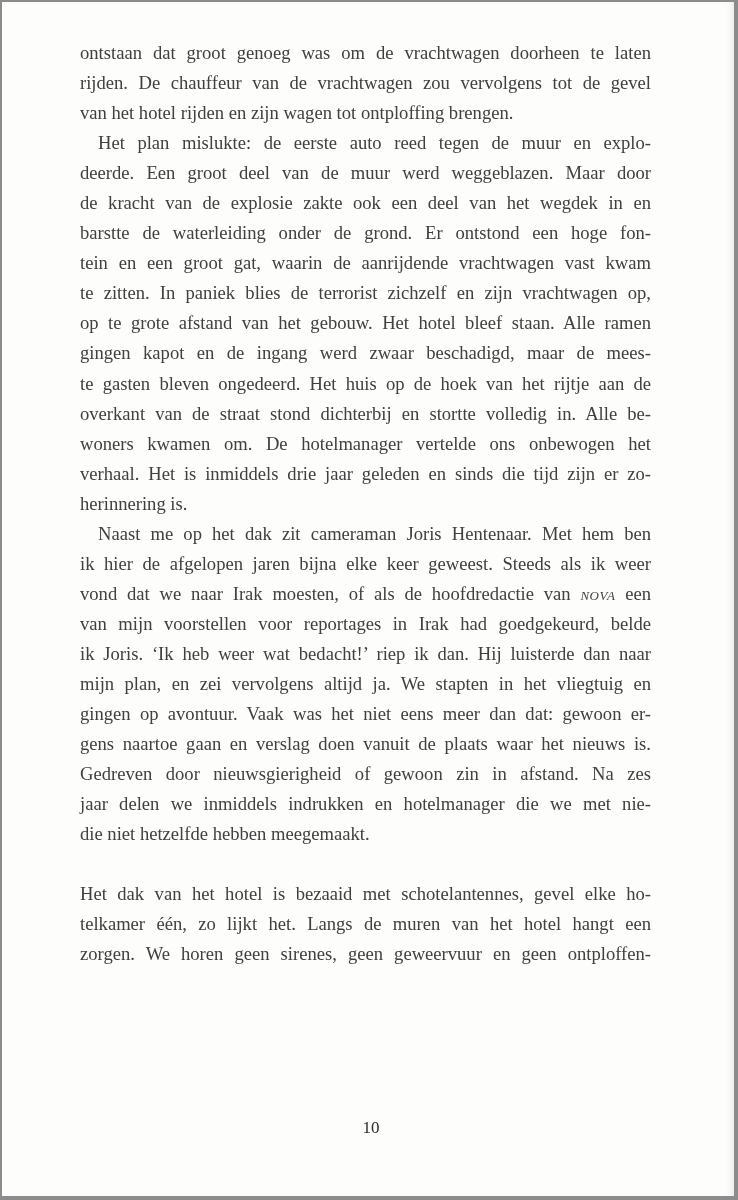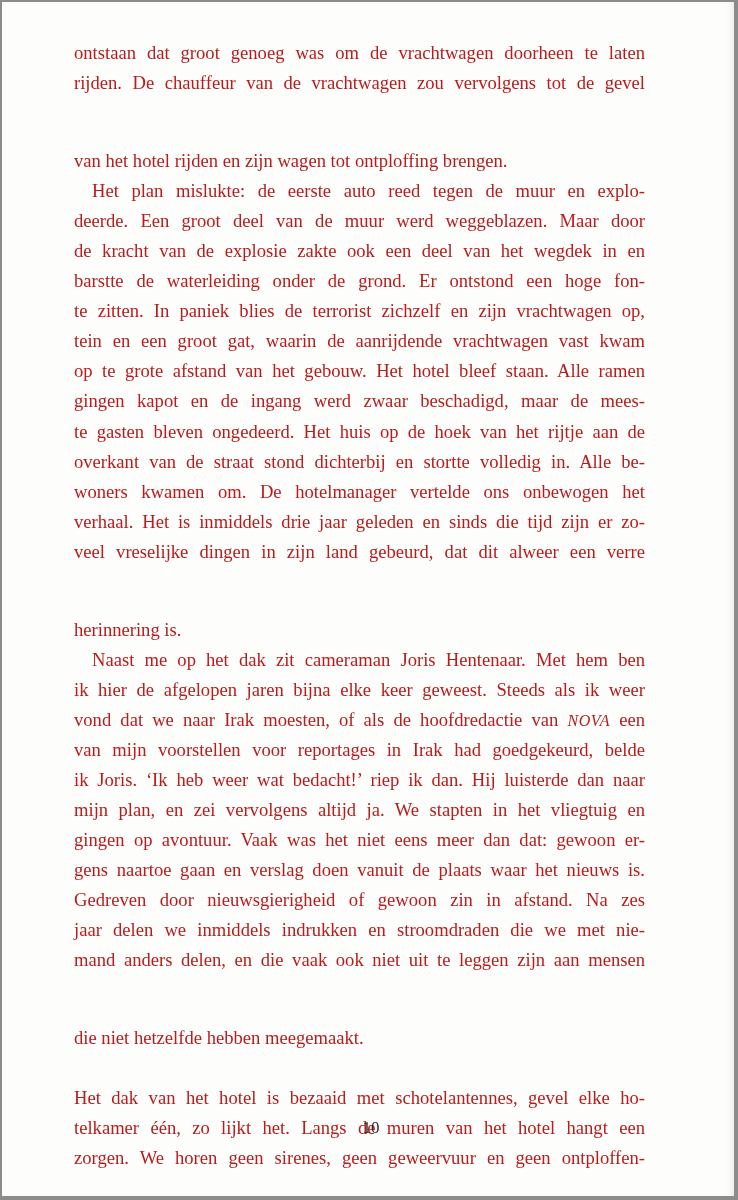--- a/index.html
+++ b/index.html
@@ -7,77 +7,75 @@
       width: 738px; height: 1200px; overflow: hidden;
       background: #8c8c8c;
       font-family: "Liberation Serif", "DejaVu Serif", serif;
     }
     .page {
       position: absolute; left: 2px; top: 2px; width: 732px; height: 1194px;
       background: #fdfdfc;
       box-shadow: inset -6px 0 10px -6px rgba(0,0,0,0.12);
     }
     .text {
-      position: absolute; left: 72px; top: 36px; width: 571px;
-      color: #b91c1c;
+      position: absolute; left: 78px; top: 36px; width: 571px;
+      color: #404040;
       font-size: 18.6px;
       line-height: 30.05px;
     }
     .line {
       display: block; white-space: nowrap;
       text-align: justify; text-align-last: justify;
       height: 30.05px;
     }
-    .line.last { text-align-last: left; margin-top: 48px; }
+    .line.last { text-align-last: left; }
     .line.indent { padding-left: 18px; }
     .gap { display: block; height: 30px; }
-    .smallcaps { font-size: 16px; font-style: italic; letter-spacing: 0.5px; }
+    .smallcaps { font-size: 13px; font-style: italic; letter-spacing: 0.5px; }
     .page-number {
       position: absolute; left: 0; width: 738px; top: 1116px;
       text-align: center; color: #2a2a2a; font-size: 17px;
     }
   </style>
 </head>
 <body>
 
 <div class="page">
   <div class="text" id="text">
       <div>
         <span class="line">ontstaan dat groot genoeg was om de vrachtwagen doorheen te laten</span>
         <span class="line">rijden. De chauffeur van de vrachtwagen zou vervolgens tot de gevel</span>
         <span class="line last">van het hotel rijden en zijn wagen tot ontploffing brengen.</span>
       </div>
       <div>
         <span class="line indent">Het plan mislukte: de eerste auto reed tegen de muur en explo-</span>
         <span class="line">deerde. Een groot deel van de muur werd weggeblazen. Maar door</span>
         <span class="line">de kracht van de explosie zakte ook een deel van het wegdek in en</span>
         <span class="line">barstte de waterleiding onder de grond. Er ontstond een hoge fon-</span>
+        <span class="line">tein en een groot gat, waarin de aanrijdende vrachtwagen vast kwam</span>
         <span class="line">te zitten. In paniek blies de terrorist zichzelf en zijn vrachtwagen op,</span>
-        <span class="line">tein en een groot gat, waarin de aanrijdende vrachtwagen vast kwam</span>
         <span class="line">op te grote afstand van het gebouw. Het hotel bleef staan. Alle ramen</span>
         <span class="line">gingen kapot en de ingang werd zwaar beschadigd, maar de mees-</span>
         <span class="line">te gasten bleven ongedeerd. Het huis op de hoek van het rijtje aan de</span>
         <span class="line">overkant van de straat stond dichterbij en stortte volledig in. Alle be-</span>
         <span class="line">woners kwamen om. De hotelmanager vertelde ons onbewogen het</span>
         <span class="line">verhaal. Het is inmiddels drie jaar geleden en sinds die tijd zijn er zo-</span>
-        <span class="line">veel vreselijke dingen in zijn land gebeurd, dat dit alweer een verre</span>
         <span class="line last">herinnering is.</span>
       </div>
       <div>
         <span class="line indent">Naast me op het dak zit cameraman Joris Hentenaar. Met hem ben</span>
         <span class="line">ik hier de afgelopen jaren bijna elke keer geweest. Steeds als ik weer</span>
         <span class="line">vond dat we naar Irak moesten, of als de hoofdredactie van <span class="smallcaps">NOVA</span> een</span>
         <span class="line">van mijn voorstellen voor reportages in Irak had goedgekeurd, belde</span>
         <span class="line">ik Joris. ‘Ik heb weer wat bedacht!’ riep ik dan. Hij luisterde dan naar</span>
         <span class="line">mijn plan, en zei vervolgens altijd ja. We stapten in het vliegtuig en</span>
         <span class="line">gingen op avontuur. Vaak was het niet eens meer dan dat: gewoon er-</span>
         <span class="line">gens naartoe gaan en verslag doen vanuit de plaats waar het nieuws is.</span>
         <span class="line">Gedreven door nieuwsgierigheid of gewoon zin in afstand. Na zes</span>
-        <span class="line">jaar delen we inmiddels indrukken en stroomdraden die we met nie-</span>
-        <span class="line">mand anders delen, en die vaak ook niet uit te leggen zijn aan mensen</span>
+        <span class="line">jaar delen we inmiddels indrukken en hotelmanager die we met nie-</span>
         <span class="line last">die niet hetzelfde hebben meegemaakt.</span>
       </div>
       <span class="gap"></span>
       <div>
         <span class="line">Het dak van het hotel is bezaaid met schotelantennes, gevel elke ho-</span>
         <span class="line">telkamer één, zo lijkt het. Langs de muren van het hotel hangt een</span>
         <span class="line">zorgen. We horen geen sirenes, geen geweervuur en geen ontploffen-</span>
       </div>
     </div>
   <div class="page-number">10</div>

